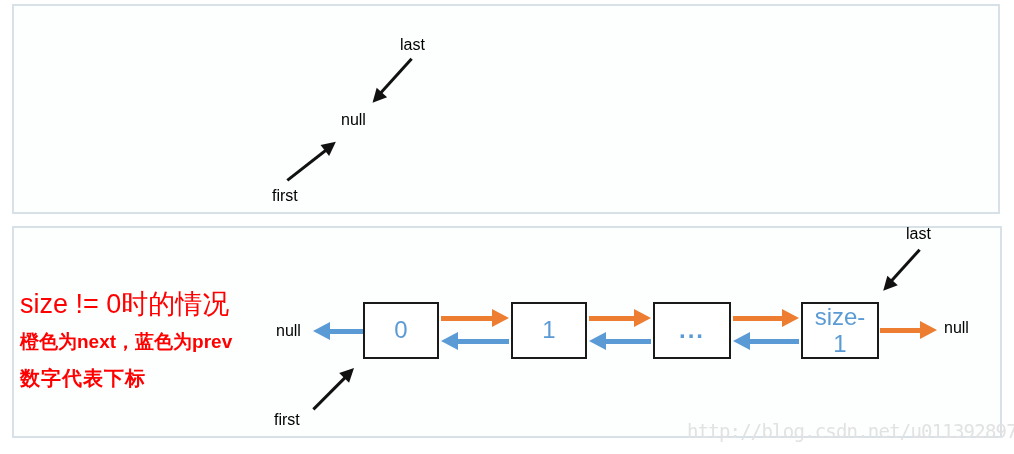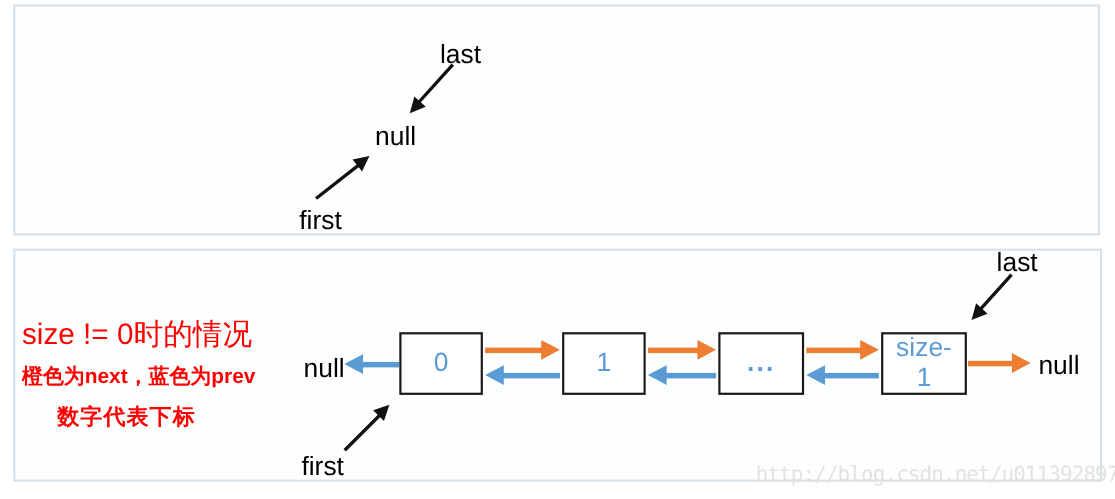--- a/index.html
+++ b/index.html
@@ -10,21 +10,21 @@
   }
   .panel {
     position:absolute; border:2px solid #d8e0e8; background:#fdfefe;
   }
   .panel.top    { left:12px; top:4px;   width:988px; height:210px; }
   .panel.bottom { left:12px; top:226px; width:990px; height:212px; }
 
   .heading { position:absolute; color:var(--heading,#f00); font-size:27px; line-height:1.1; white-space:nowrap; }
   .legend  { position:absolute; color:var(--heading,#f00); font-size:19px; white-space:nowrap; font-weight:600; }
   .legend.b{ font-size:20px; letter-spacing:1px; }
-  .lbl { position:absolute; color:#000; font-size:24px; line-height:1.05; white-space:nowrap; }
+  .lbl { position:absolute; color:#000; font-size:16px; line-height:1.05; white-space:nowrap; }
 
   
   .node {
     position:absolute; top:302px; width:77px; height:57px;
     border:2.5px solid #1a1a1a; background:#fff;
     display:flex; align-items:center; justify-content:center;
     color:var(--node-text,#5B9BD5); font-size:24px; line-height:1.1;
     text-align:center; white-space:pre-line;
   }
 
@@ -75,21 +75,21 @@
     <div class="shaft"></div>
     <div class="head"></div>
   </div>
 
   <div class="lbl" style="left:272px; top:188px;">first</div>
 
   <section class="panel bottom"></section>
 
   <div class="heading" style="left:20px; top:290px;">size != 0时的情况</div>
   <div class="legend" style="left:20px; top:329px;">橙色为next，蓝色为prev</div>
-  <div class="legend b" style="left:20px; top:365px;margin-left:32px;">数字代表下标</div>
+  <div class="legend b" style="left:20px; top:365px;">数字代表下标</div>
 
   <div class="lbl" style="left:276px; top:323px;">null</div>
   <div class="harrow prev left" style="left:313px; top:322px; width:50px;">
     <div class="shaft"></div>
     <div class="head"></div>
   </div>
 
   <div class="node" style="left:363px; width:76px;">0</div>
 
   <div class="harrow next right" style="left:441px; top:309px; width:68px;">

